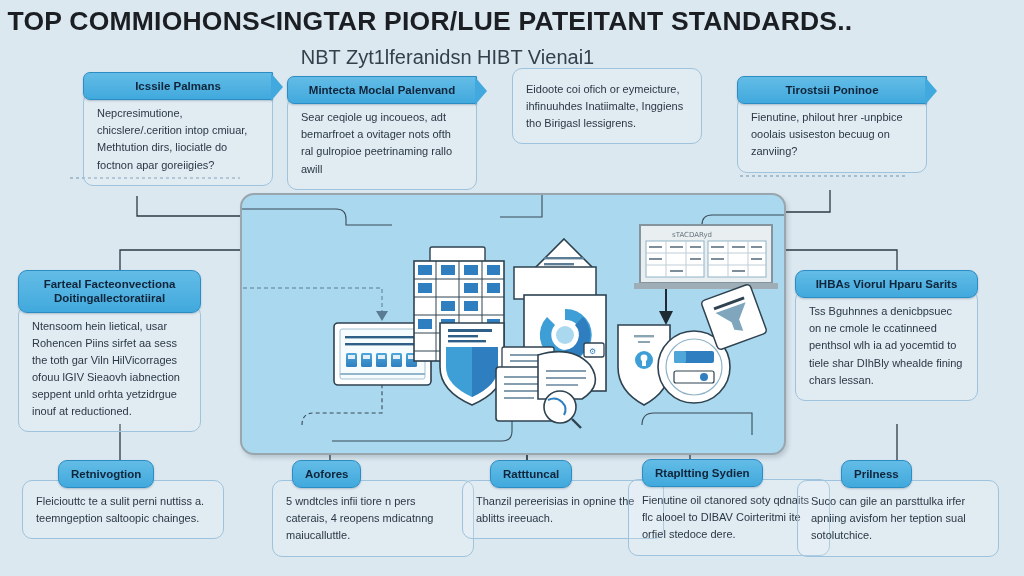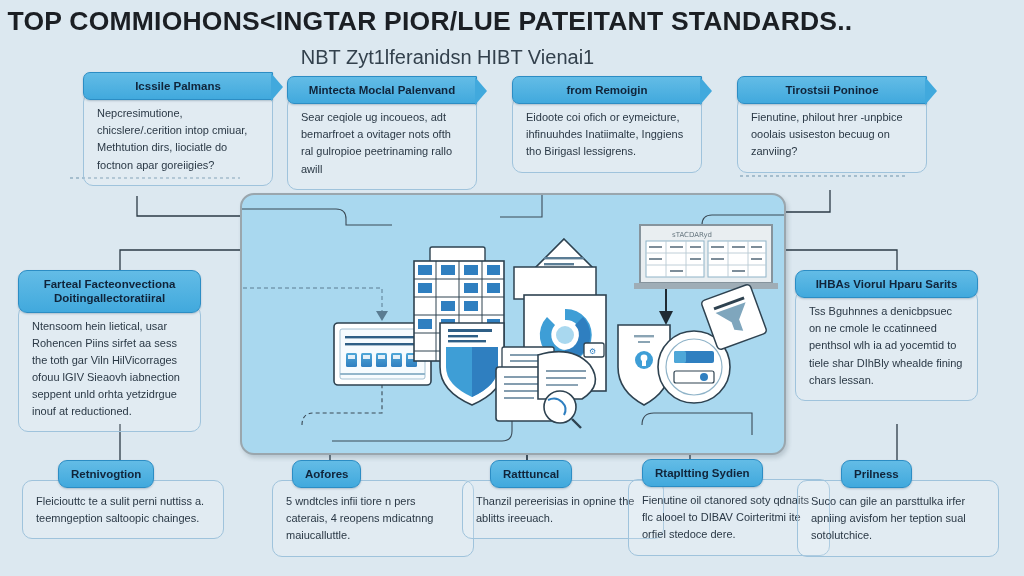--- a/index.html
+++ b/index.html
@@ -338,21 +338,20 @@
   </div>
 
   <div class="node top-node" id="n-top-2">
     <div class="pill arrow">Mintecta Moclal Palenvand</div>
     <div class="body-card">
       <p>Sear ceqiole ug incoueos, adt bemarfroet a ovitager nots ofth ral gulropioe peetrinaming rallo awill</p>
     </div>
   </div>
 
   <div class="node top-node" id="n-top-3">
-    <div class="pill arrow">from Remoigin</div>
     <div class="body-card">
       <p>Eidoote coi ofich or eymeicture, ihfinuuhdes Inatiimalte, Inggiens tho Birigasl lessigrens.</p>
     </div>
   </div>
 
   <div class="node top-node" id="n-top-4">
     <div class="pill arrow">Tirostsii Poninoe</div>
     <div class="body-card">
       <p>Fienutine, philout hrer -unpbice ooolais usiseston becuug on zanviing?</p>
     </div>

